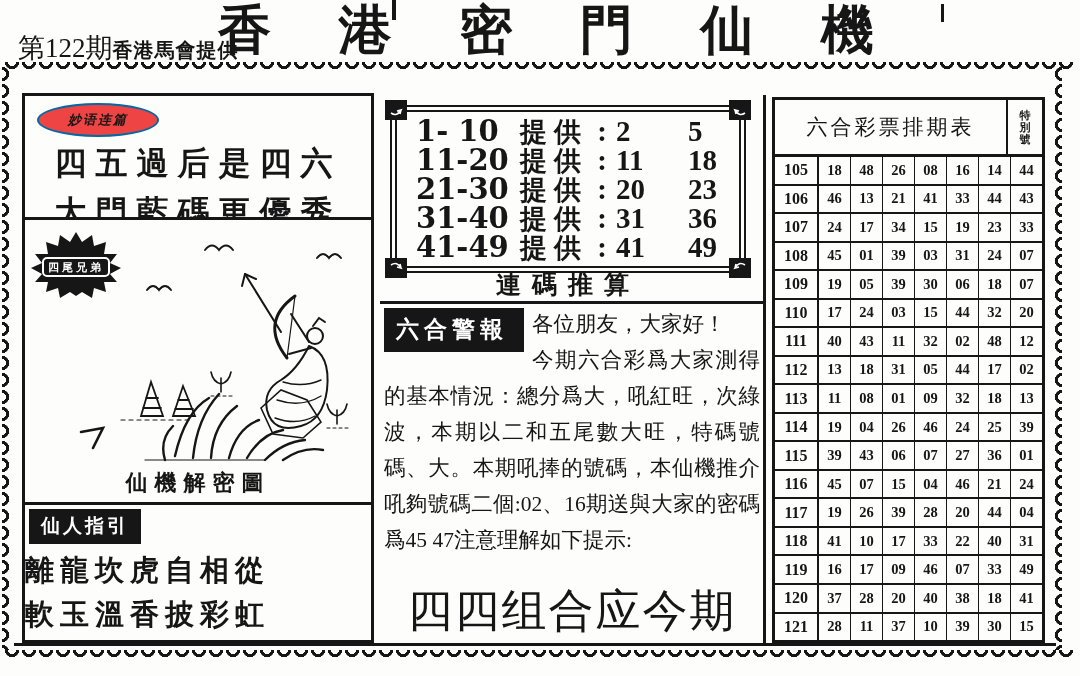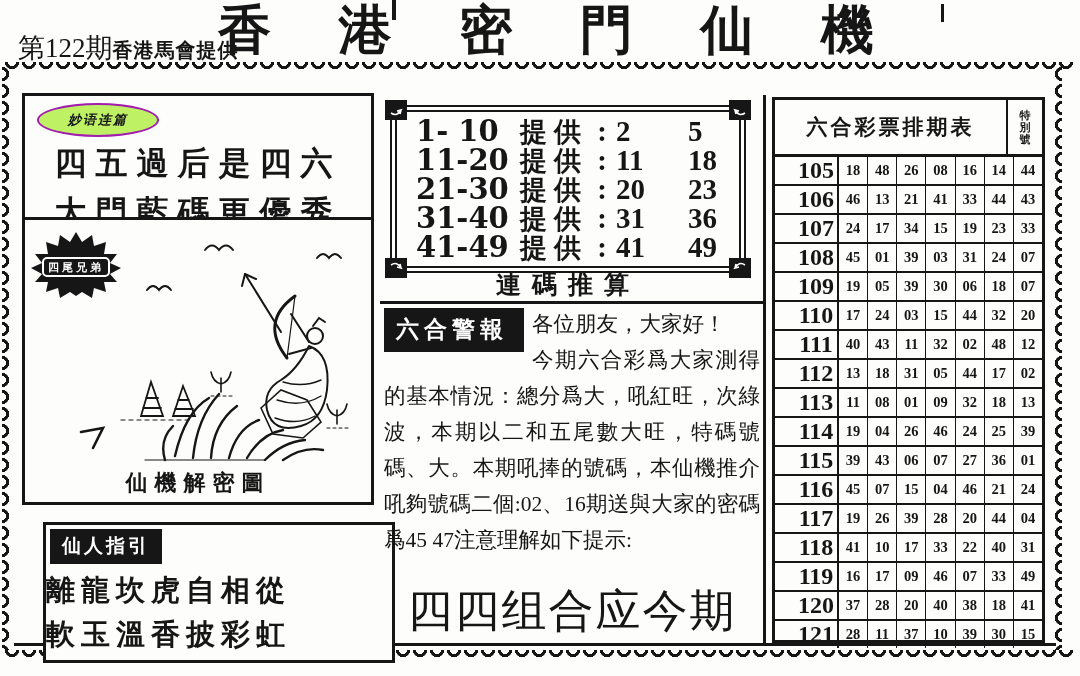--- a/index.html
+++ b/index.html
@@ -19,31 +19,31 @@
   .perf-top{top:62px;background-image:radial-gradient(circle at 8px 0px,rgba(0,0,0,0) 4.2px,#161616 4.2px 7px,rgba(0,0,0,0) 7.2px);}
   .perf-bottom{top:650px;background-image:radial-gradient(circle at 8px 0px,rgba(0,0,0,0) 4.2px,#161616 4.2px 7px,rgba(0,0,0,0) 7.2px);}
   .perf-v{top:66px;height:584px;width:16px;background-repeat:repeat-y;background-size:16px 17px;}
   .perf-left{left:2px;background-image:radial-gradient(circle at 0px 8px,rgba(0,0,0,0) 4.2px,#161616 4.2px 7px,rgba(0,0,0,0) 7.2px);}
   .perf-right{left:1046px;background-image:radial-gradient(circle at 16px 8px,rgba(0,0,0,0) 4.2px,#161616 4.2px 7px,rgba(0,0,0,0) 7.2px);}
   .bottom-rule{position:absolute;left:14px;right:24px;top:643px;height:3px;background:#161616;}
   .col-divider{position:absolute;left:763px;top:95px;width:3px;height:548px;background:#161616;}
   
   .lbox{position:absolute;left:22px;width:352px;border:3px solid #161616;box-sizing:border-box;background:#fdfdfb;}
   .box-tip{top:93px;height:127px;}
-  .oval-label{margin:7px 0 0 12px;width:118px;height:30px;border:2px solid #a21caf;border-radius:50%;
-              background:#bef264;display:flex;align-items:center;justify-content:center;
+  .oval-label{margin:7px 0 0 12px;width:118px;height:30px;border:2px solid #0369a1;border-radius:50%;
+              background:#ef4444;display:flex;align-items:center;justify-content:center;
               font-size:13px;font-style:italic;font-weight:bold;letter-spacing:2px;}
   .tip-line{font-family:"Liberation Serif",serif;font-weight:bold;font-size:32px;
             letter-spacing:9px;text-align:center;line-height:40px;}
   .box-art{top:217px;height:288px;}
   .art-svg{position:absolute;left:0;top:0;width:346px;height:250px;}
   .badge{position:absolute;left:6px;top:10px;width:90px;height:68px;}
   .art-caption{position:absolute;left:0;right:0;bottom:4px;text-align:center;
                font-size:22px;font-weight:bold;letter-spacing:7px;}
-  .box-guide{top:522px;height:141px;margin-left:21px;}
+  .box-guide{top:502px;height:141px;}
   .black-tag{display:inline-block;background:#161616;color:#fff;font-weight:bold;
              padding:4px 12px 5px 12px;font-size:19px;letter-spacing:3px;margin:4px 0 0 4px;}
   .guide-line{font-family:"Liberation Serif",serif;font-weight:bold;font-size:29px;
               letter-spacing:6px;text-align:left;line-height:44px;}
   
   .num-box{position:absolute;left:390px;top:105px;width:356px;height:168px;border:2px solid #161616;box-sizing:border-box;}
   .num-box::before{content:"";position:absolute;inset:3px;border:2px solid #161616;pointer-events:none;}
   .corner{position:absolute;width:22px;height:20px;background:#161616;display:flex;align-items:center;justify-content:center;}
   .c-tl{left:-7px;top:-7px;} .c-tr{right:-7px;top:-7px;} .c-bl{left:-7px;bottom:-7px;} .c-br{right:-7px;bottom:-7px;}
   .ranges{position:absolute;left:24px;top:10px;right:10px;}
@@ -61,28 +61,28 @@
          font-size:21.5px;line-height:36px;text-align:justify;}
   .alert-label{float:left;background:#161616;color:#fff;font-weight:bold;font-size:23px;
                letter-spacing:5px;padding:3px 16px 5px 12px;margin:2px 8px 2px 0;font-family:"Liberation Sans",sans-serif;}
   .mid-bottom{position:absolute;left:382px;top:581px;width:380px;text-align:center;white-space:nowrap;
               font-family:"Liberation Serif",serif;font-size:45px;font-weight:500;letter-spacing:2px;}
   
   .sched{position:absolute;left:772px;top:97px;width:273px;height:546px;border:3px solid #161616;
          box-sizing:border-box;display:flex;flex-direction:column;}
   .sched-head{display:flex;height:54px;border-bottom:3px solid #161616;flex:none;}
   .sched-title{flex:1;display:flex;align-items:center;justify-content:center;
-               font-size:21px;font-weight:bold;letter-spacing:3px;border-right:2px solid #161616;}
+               font-size:21px;font-weight:normal;letter-spacing:3px;border-right:2px solid #161616;}
   .sched-special{width:34px;display:flex;flex-direction:column;align-items:center;justify-content:center;
                  font-size:11px;font-weight:bold;line-height:12px;}
   .sched-body{flex:1;display:flex;flex-direction:column;}
   .sched-row{flex:1;display:flex;border-top:2px solid #161616;}
   .sched-row:first-child{border-top:none;}
   .cell-period{width:42px;flex:none;display:flex;align-items:center;justify-content:center;
-               font-family:"Liberation Serif",serif;font-weight:bold;font-size:24px;border-right:2px solid #161616;padding-left:20px;}
+               font-family:"Liberation Serif",serif;font-weight:bold;font-size:16px;border-right:2px solid #161616;}
   .cell-num{flex:1;display:flex;align-items:center;justify-content:center;
             font-family:"Liberation Serif",serif;font-weight:bold;font-size:14.5px;border-right:1px solid #161616;}
   .cell-num:last-child{border-right:none;}
 </style>
 </head>
 <body>
 
 <div class="page">
 
   <div class="masthead-left">

